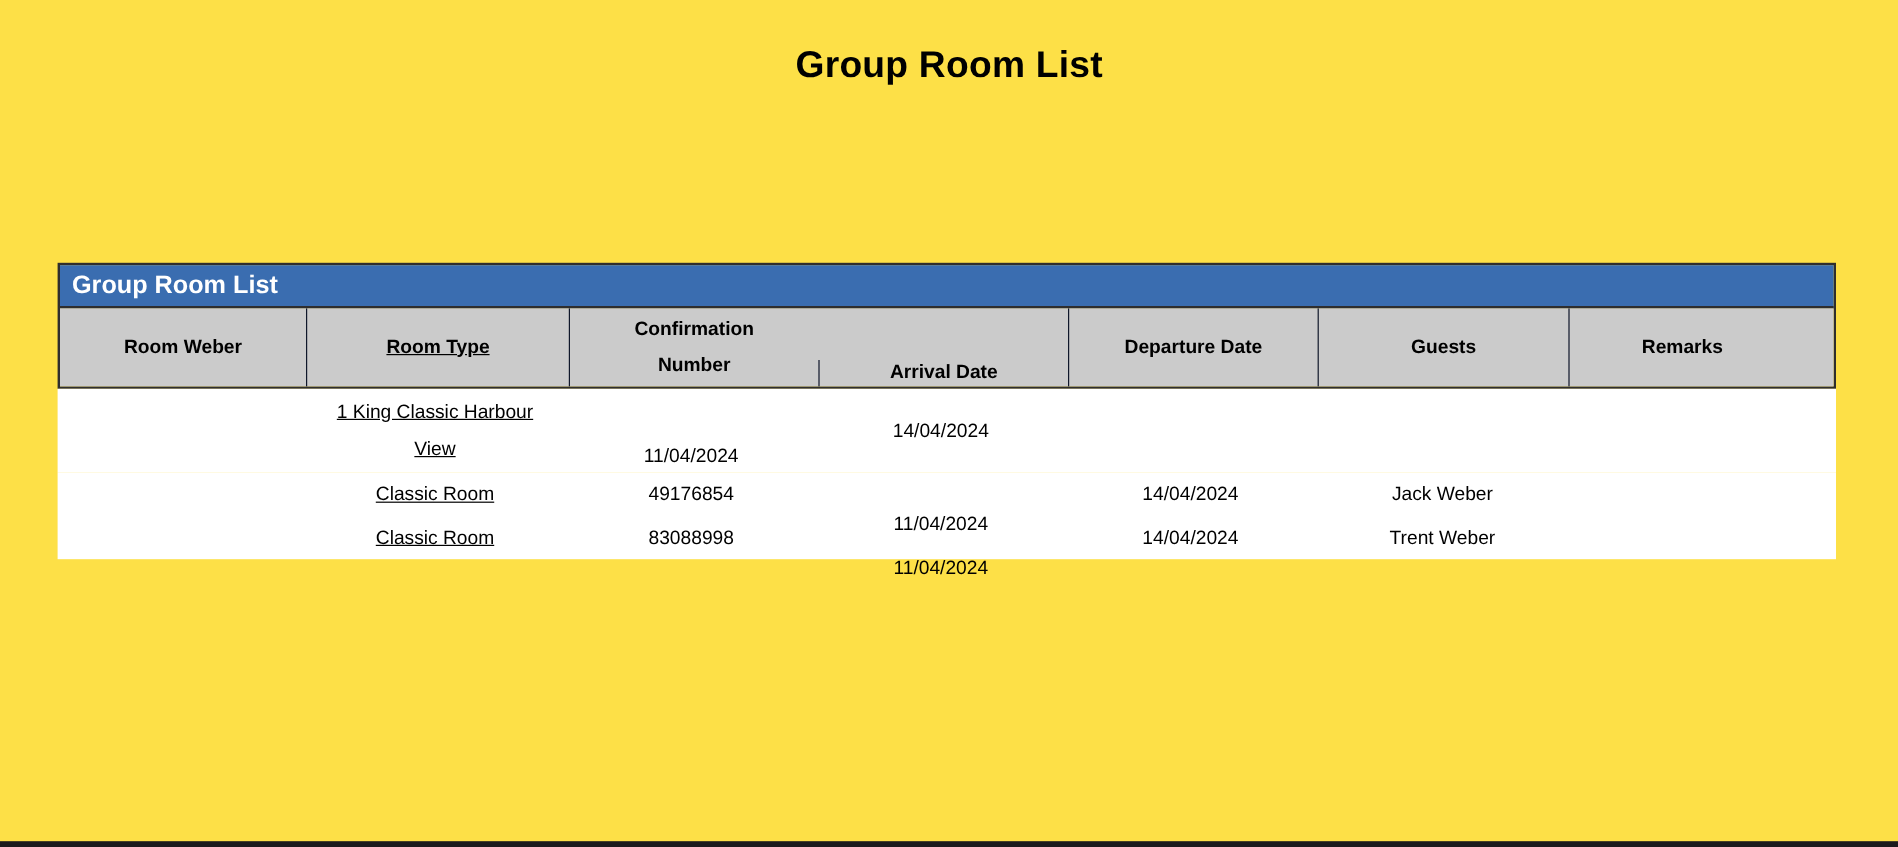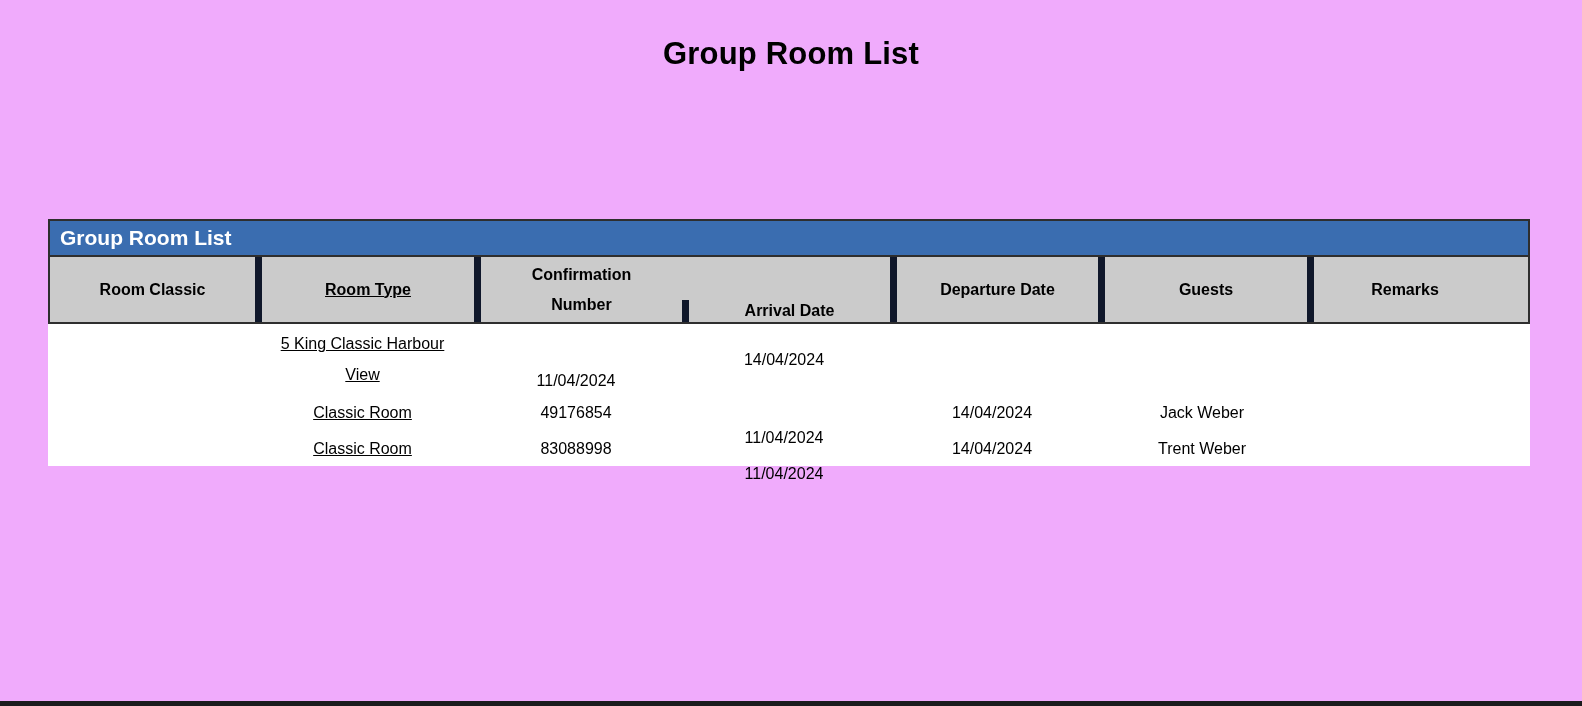--- a/index.html
+++ b/index.html
@@ -3,21 +3,21 @@
 <meta charset="utf-8">
 <style>
   * { margin: 0; padding: 0; box-sizing: border-box; }
   html, body {
     width: 1582px; height: 706px;
     background: #ffffff;
     font-family: "Liberation Sans", sans-serif;
     color: #000000;
     overflow: hidden;
   }
-  .page { position: relative; width: 1582px; height: 706px; background: #f0abfc; }
+  .page { position: relative; width: 1582px; height: 706px; background: #fde047; }
 
   .doc-title {
     position: absolute;
     top: 36px; left: 0; width: 100%;
     text-align: center;
     font-size: 31px;
     font-weight: bold;
     letter-spacing: 0.2px;
   }
 
@@ -53,21 +53,21 @@
   .head-cell {
     display: flex;
     align-items: center;
     justify-content: center;
     text-align: center;
     font-weight: bold;
     font-size: 16px;
     line-height: 30px;
     padding: 0 28px;
   }
-  .head-cell + .head-cell { border-left: 7px solid #0f172a; }
+  .head-cell + .head-cell { border-left: 1px solid #0f172a; }
 
   .body-row {
     display: flex;
     background: #ffffff;
   }
   .row-tall { height: 70px; }
   .row-std  { height: 36px; }
   .body-cell {
     display: flex;
     align-items: center;
@@ -101,35 +101,35 @@
   <h1 class="doc-title">Group Room List</h1>
 
   <div class="grl-table">
 
     <div class="head-block">
       <div class="section-bar">
         <span>Group Room List</span>
       </div>
 
       <div class="head-row">
-        <div class="head-cell c1">Room Classic</div>
+        <div class="head-cell c1">Room Weber</div>
         <div class="head-cell c2">Room Type</div>
         <div class="head-cell c3">Confirmation Number</div>
         <div class="head-cell c4">Arrival Date</div>
         <div class="head-cell c5">Departure Date</div>
         <div class="head-cell c6">Guests</div>
         <div class="head-cell c7">Remarks</div>
       </div>
     </div>
 
     <div class="body-rows">
 
       <div class="body-row row-tall">
         <div class="body-cell c1"></div>
-        <div class="body-cell c2">5 King Classic Harbour View</div>
+        <div class="body-cell c2">1 King Classic Harbour View</div>
         <div class="body-cell c4">11/04/2024</div>
         <div class="body-cell c5">14/04/2024</div>
         <div class="body-cell c7"></div>
       </div>
 
       <div class="body-row row-std">
         <div class="body-cell c1"></div>
         <div class="body-cell c2">Classic Room</div>
         <div class="body-cell c3">49176854</div>
         <div class="body-cell c4">11/04/2024</div>

